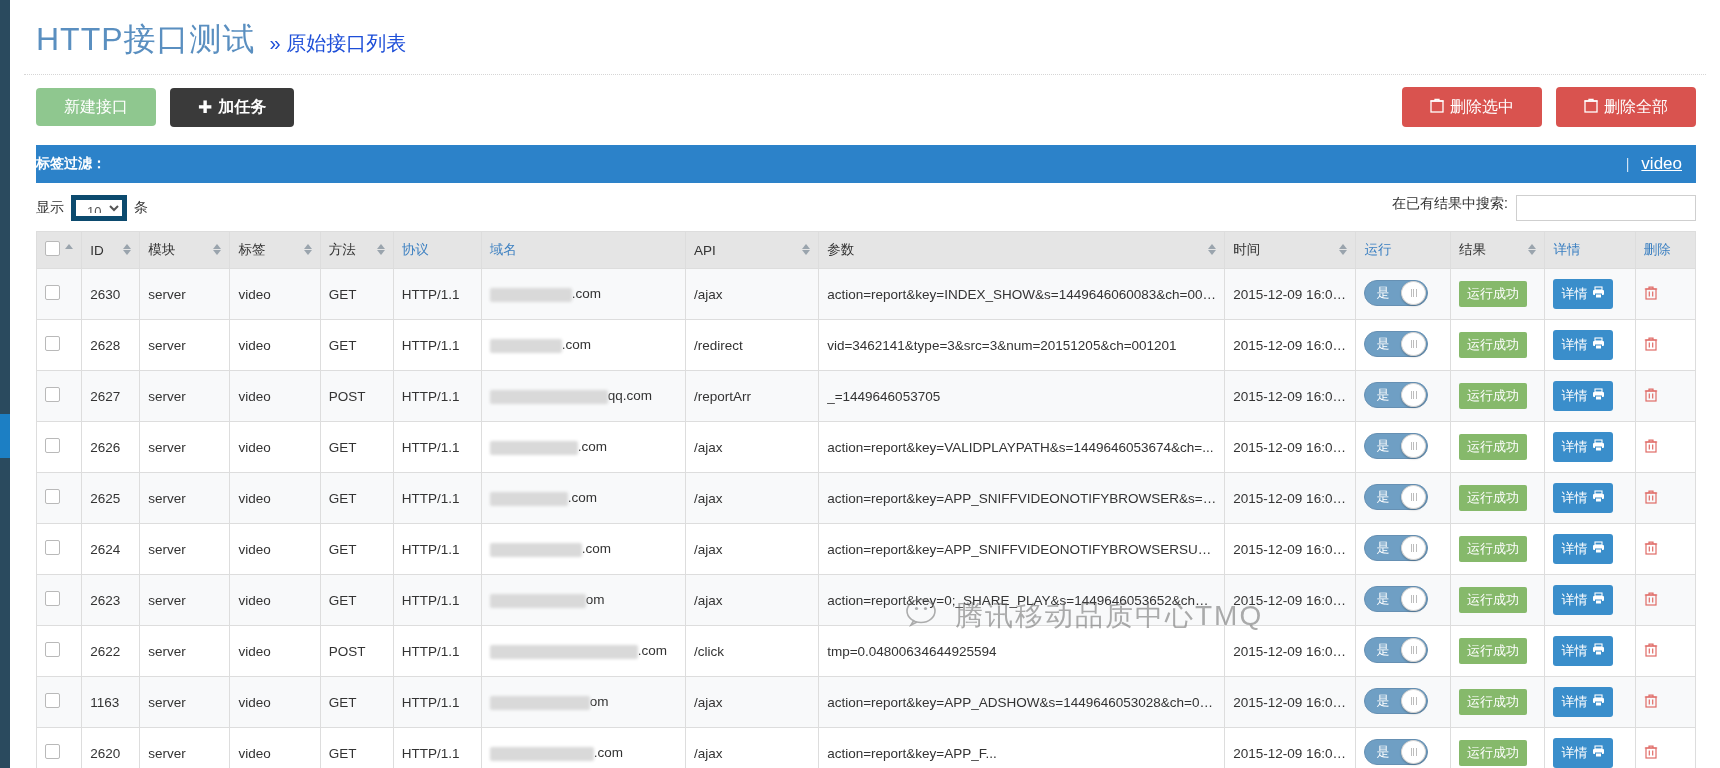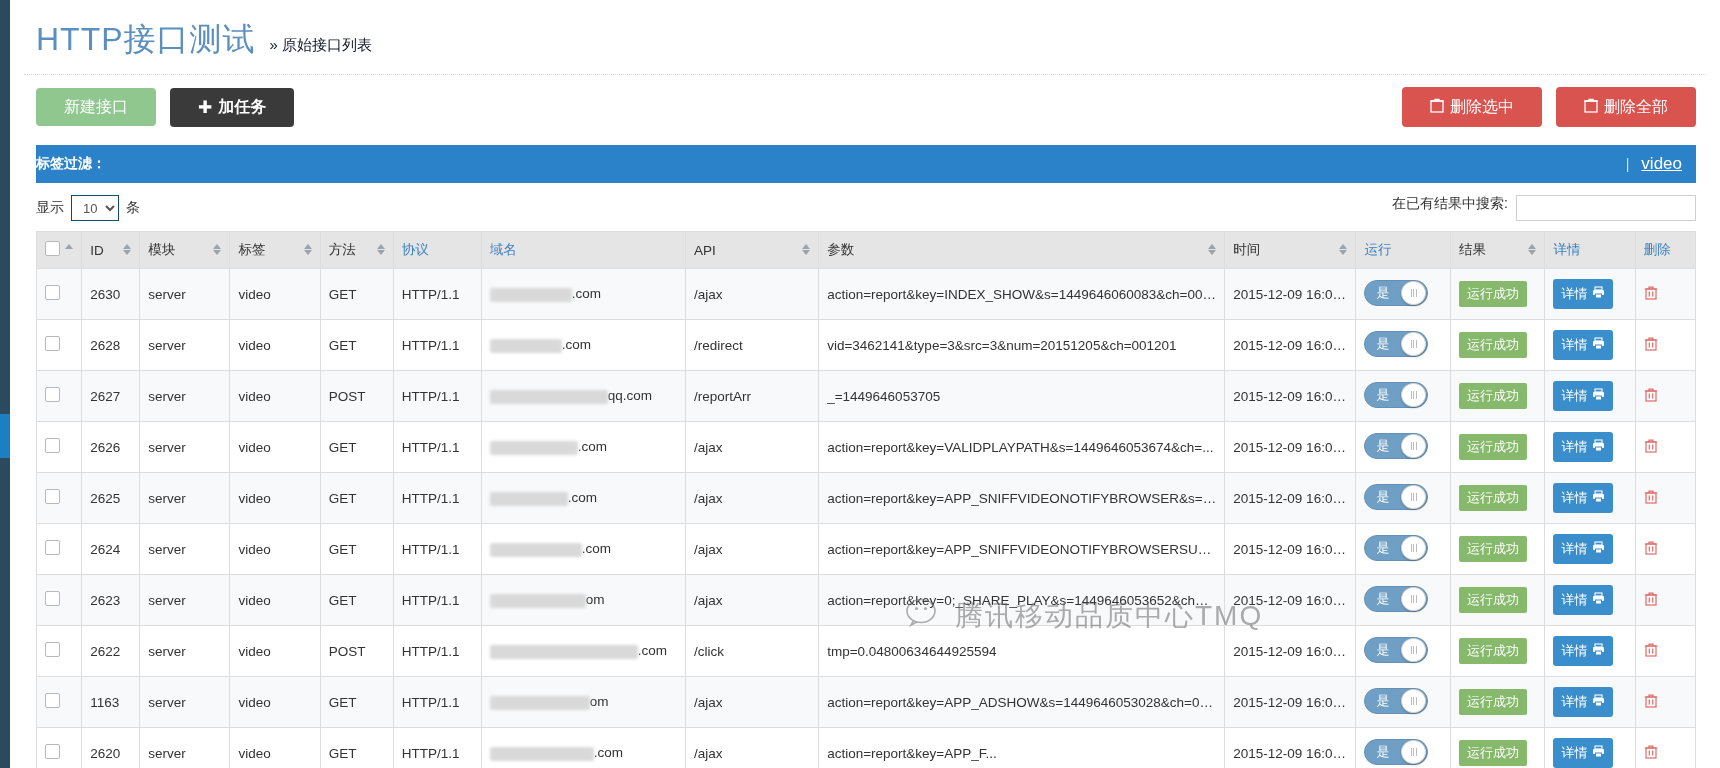--- a/index.html
+++ b/index.html
@@ -38,21 +38,21 @@
   .page-header {
     padding: 18px 10px 12px 12px;
     border-bottom: 1px dotted #d6d6d6;
     display: flex; align-items: baseline;
   }
   .page-title {
     font-size: 32px; color: #5a8fc0; font-weight: 400;
     letter-spacing: 1px;
   }
   .breadcrumb {
-    margin-left: 14px; font-size: 15px; color: #0f172a;
+    margin-left: 14px; font-size: 20px; color: #1d4ed8;
   }
 
   
   .toolbar {
     display: flex; align-items: center;
     padding: 12px 10px 12px 12px;
   }
   .btn {
     display: inline-flex; align-items: center; gap: 6px;
     border: none; cursor: pointer;
@@ -88,21 +88,21 @@
 
   
   .tbl-controls {
     display: flex; align-items: center;
     padding: 12px 10px 10px 12px;
     font-size: 14px; color: #333;
   }
   .len-select {
     margin: 0 7px;
     padding: 3px 4px 3px 7px;
-    border: 1px solid #0c4a6e; background: #fff;
+    border: 5px solid #0c4a6e; background: #fff;
     font-size: 13px; color: #555; font-family: inherit;
     height: 26px;
   }
   .search-wrap { margin-left: auto; display: flex; align-items: flex-start; font-size: 14px; color: #333;}
   .search-input {
     margin-left: 8px;
     width: 180px; height: 26px;
     border: 1px solid #cfcfcf; background: #fff;
     font-family: inherit; font-size: 13px;
     padding: 2px 6px;

